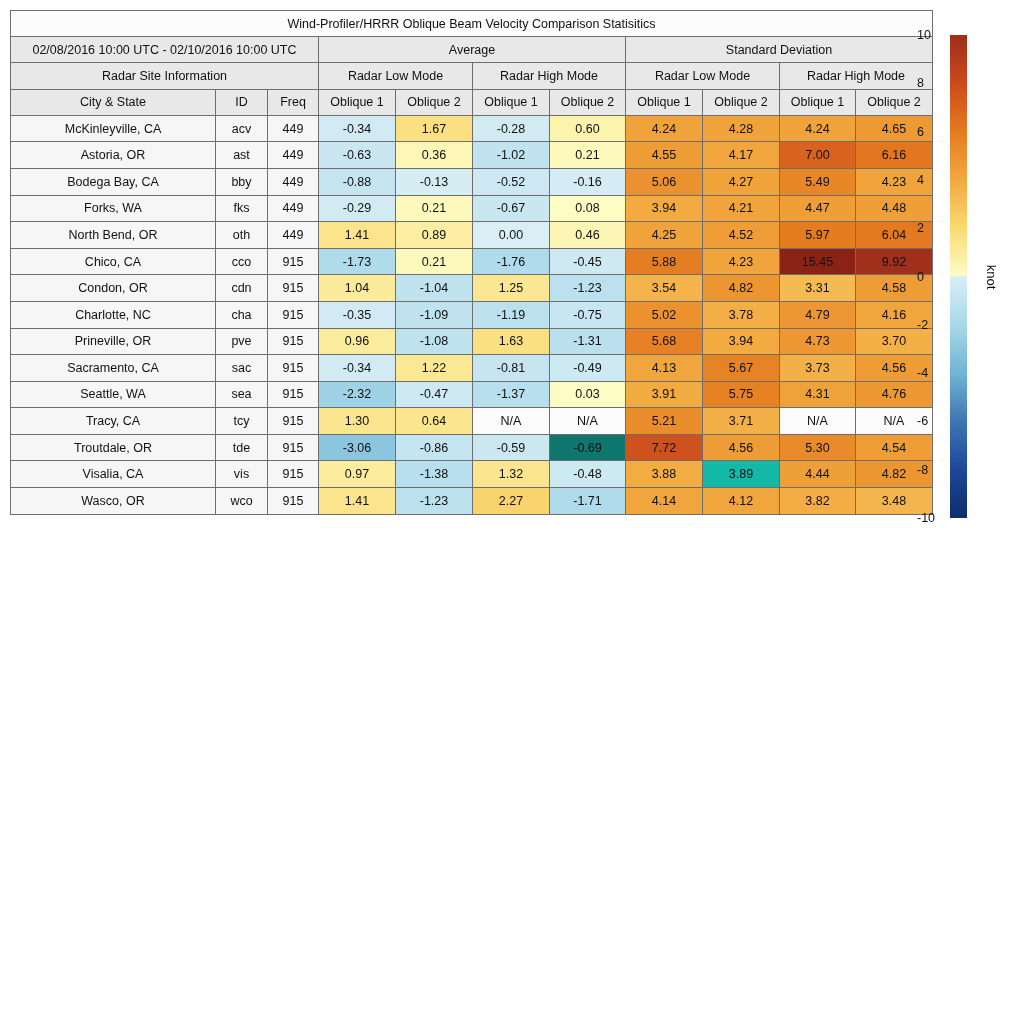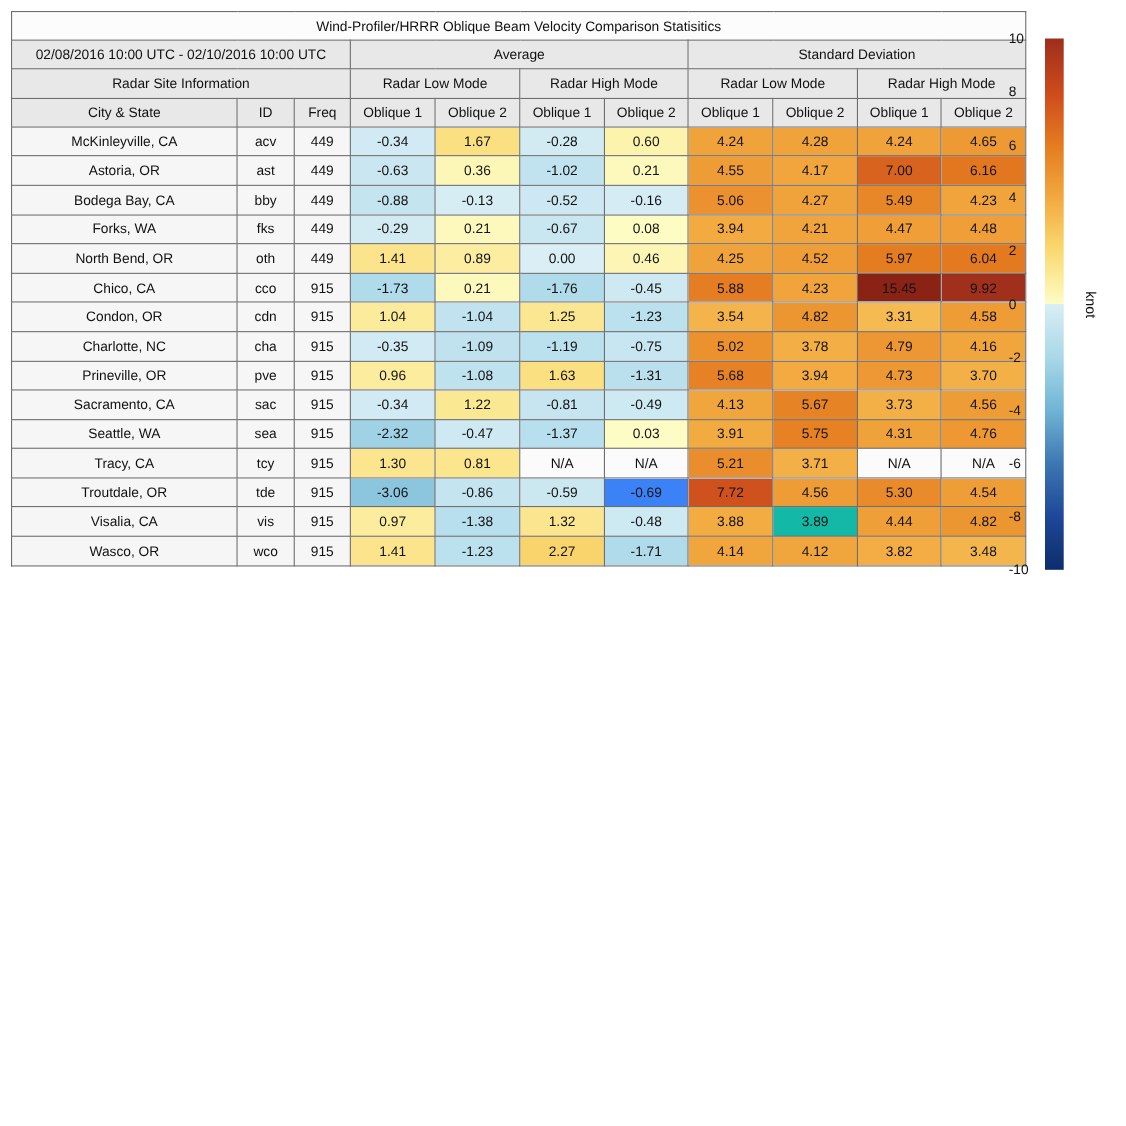--- a/index.html
+++ b/index.html
@@ -242,36 +242,36 @@
           <td style="background: rgb(242, 171, 65);">3.91</td>
           <td style="background: rgb(230, 129, 36);">5.75</td>
           <td style="background: rgb(240, 162, 58);">4.31</td>
           <td style="background: rgb(237, 152, 51);">4.76</td>
         </tr>
         <tr>
           <td class="rowlabel">Tracy, CA</td>
           <td class="rowlabel">tcy</td>
           <td class="rowlabel">915</td>
           <td style="background: rgb(251, 230, 143);">1.30</td>
-          <td style="background: rgb(251, 229, 141);">0.81</td>
+          <td style="background: rgb(251, 229, 141);">0.64</td>
           <td class="na">N/A</td>
           <td class="na">N/A</td>
           <td style="background: rgb(234, 141, 44);">5.21</td>
           <td style="background: rgb(243, 176, 70);">3.71</td>
           <td class="na">N/A</td>
           <td class="na">N/A</td>
         </tr>
         <tr>
           <td class="rowlabel">Troutdale, OR</td>
           <td class="rowlabel">tde</td>
           <td class="rowlabel">915</td>
           <td style="background: rgb(139, 197, 222);">-3.06</td>
           <td style="background: rgb(196, 229, 240);">-0.86</td>
           <td style="background: rgb(203, 232, 241);">-0.59</td>
-          <td style="background: #3b82f6;">-0.69</td>
+          <td style="background: #0f766e;">-0.69</td>
           <td style="background: rgb(207, 81, 29);">7.72</td>
           <td style="background: rgb(238, 156, 54);">4.56</td>
           <td style="background: rgb(233, 139, 43);">5.30</td>
           <td style="background: rgb(238, 157, 55);">4.54</td>
         </tr>
         <tr>
           <td class="rowlabel">Visalia, CA</td>
           <td class="rowlabel">vis</td>
           <td class="rowlabel">915</td>
           <td style="background: rgb(252, 236, 157);">0.97</td>

